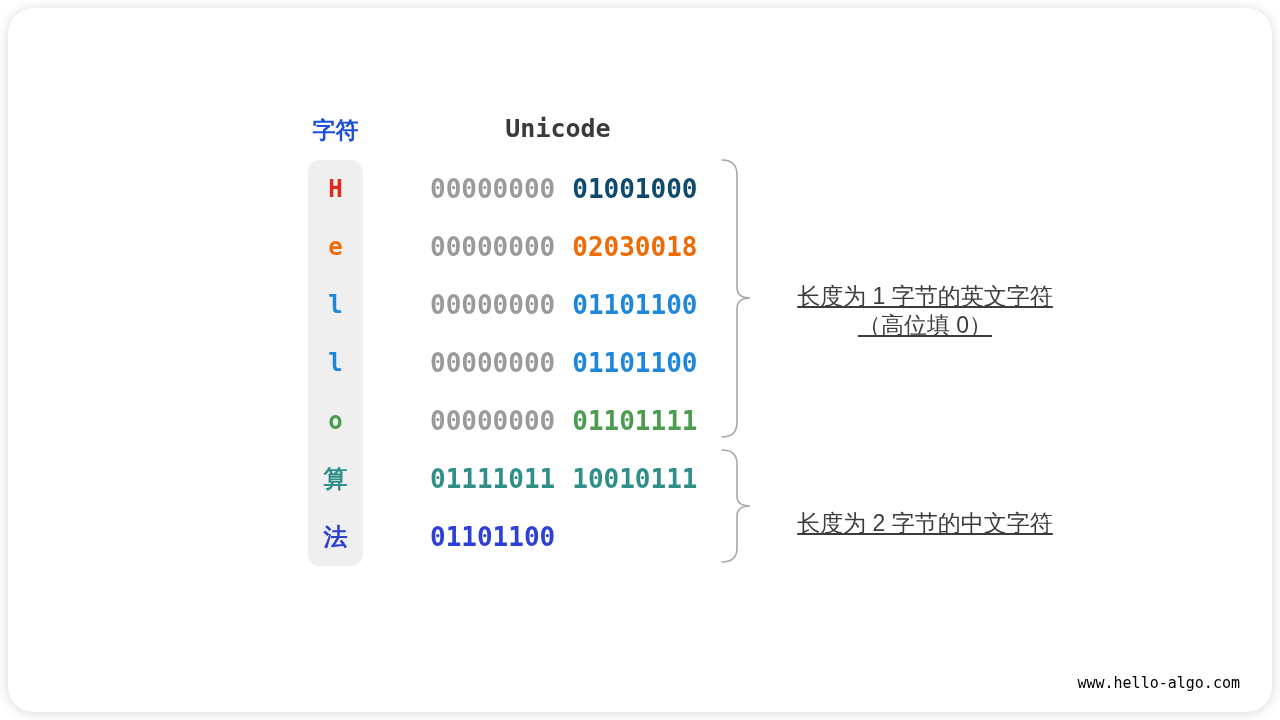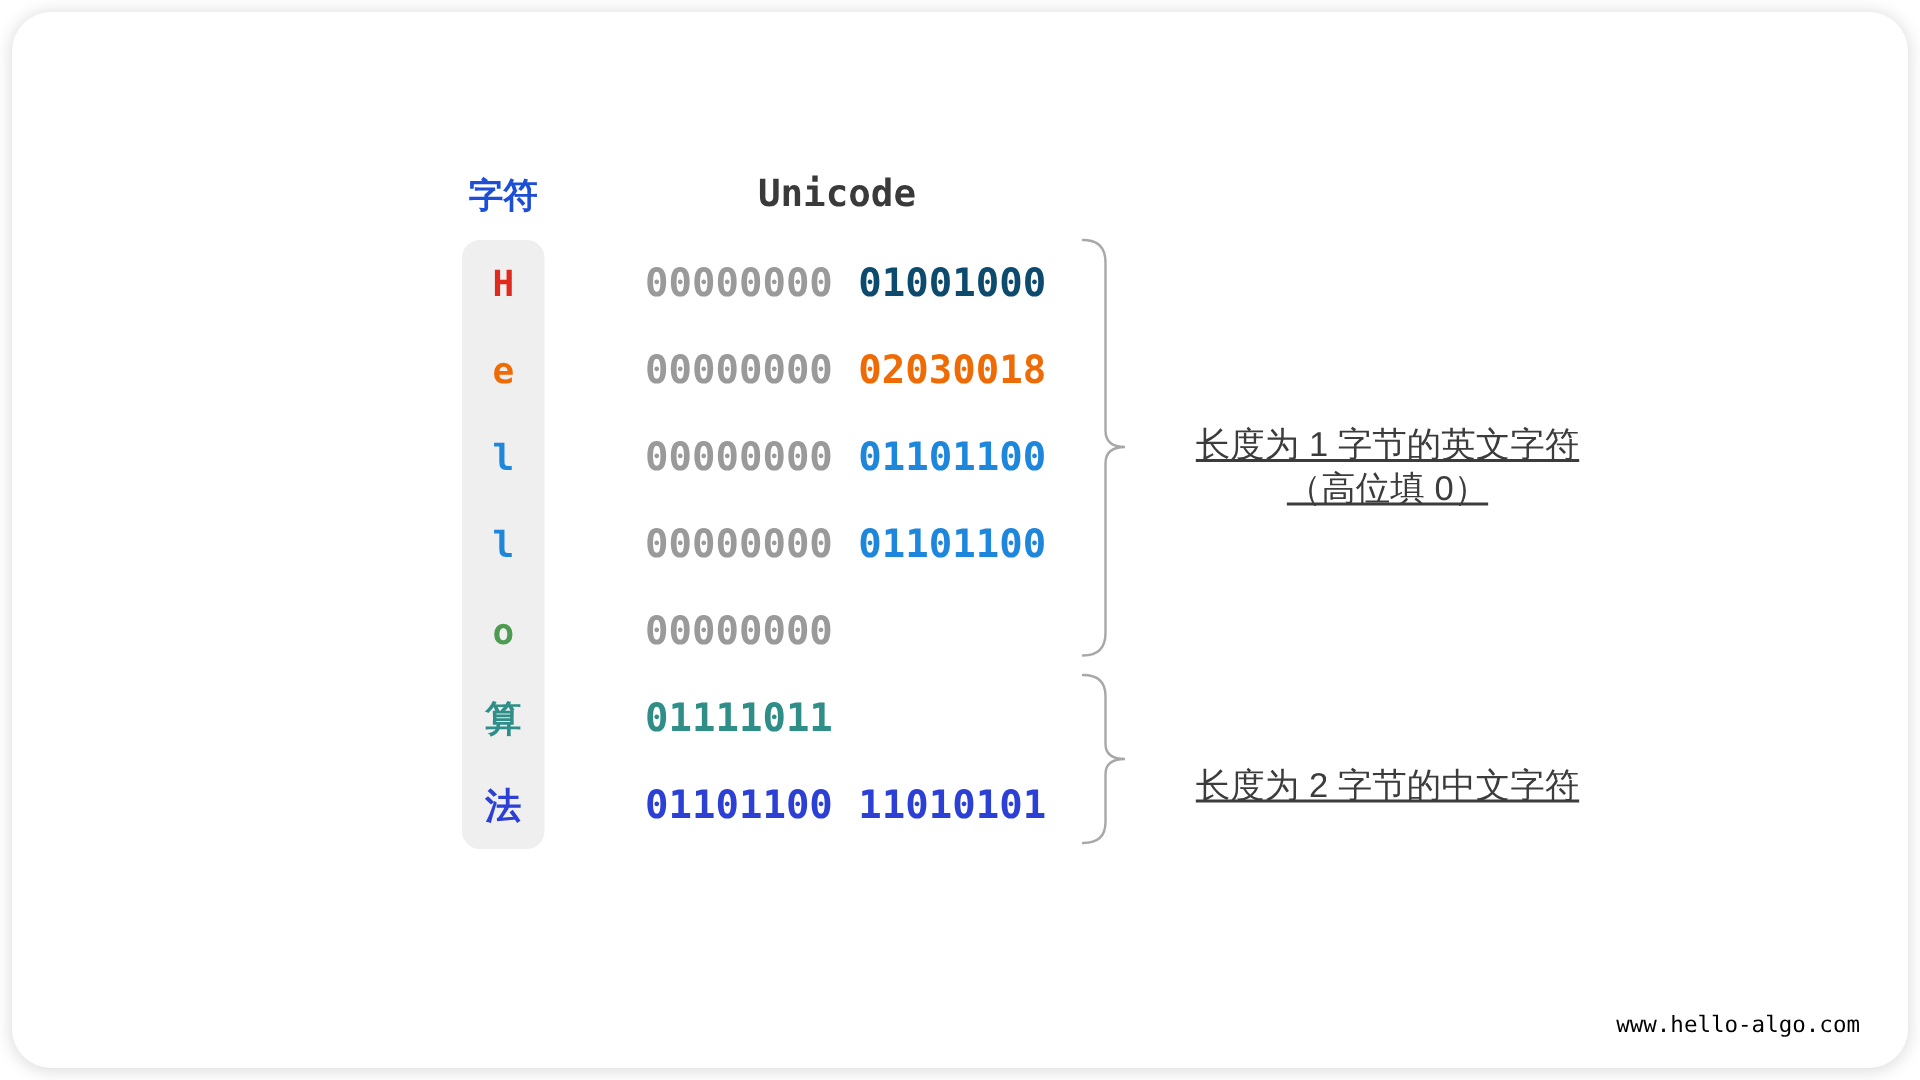--- a/index.html
+++ b/index.html
@@ -127,29 +127,30 @@
         <div class="byte low" style="color: rgb(30, 135, 219);">01101100</div>
       </div>
       <div class="row">
         <div class="char-cell" style="color: rgb(30, 135, 219);">l</div>
         <div class="byte high" style="color: rgb(154, 154, 154);">00000000</div>
         <div class="byte low" style="color: rgb(30, 135, 219);">01101100</div>
       </div>
       <div class="row">
         <div class="char-cell" style="color: rgb(76, 155, 80);">o</div>
         <div class="byte high" style="color: rgb(154, 154, 154);">00000000</div>
+        <div class="byte low" style="color: rgb(76, 155, 80);">01101111</div>
       </div>
       <div class="row">
         <div class="char-cell" style="color: rgb(47, 143, 136);">算</div>
         <div class="byte high" style="color: rgb(47, 143, 136);">01111011</div>
+        <div class="byte low" style="color: rgb(47, 143, 136);">10010111</div>
       </div>
       <div class="row">
         <div class="char-cell" style="color: rgb(44, 64, 213);">法</div>
         <div class="byte high" style="color: rgb(44, 64, 213);">01101100</div>
-        <div class="byte low" style="color: rgb(44, 64, 213);">11010101</div>
       </div>
     </div>
 
   <svg class="braces-svg" width="46" height="425" viewBox="712 150 46 425">
     <path d="M 722,160 Q 737,160 737,175 L 737,287 Q 737,298 750,298 Q 737,298 737,309 L 737,422 Q 737,437 722,437" fill="none" stroke="#a8a8a8" stroke-width="1.6" stroke-linecap="round"></path>
     <path d="M 722,450 Q 737,450 737,464 L 737,496 Q 737,506 750,506 Q 737,506 737,516 L 737,548 Q 737,562 722,562" fill="none" stroke="#a8a8a8" stroke-width="1.6" stroke-linecap="round"></path>
   </svg>
 
   <div class="annotation english">
     <div>长度为 1 字节的英文字符</div>

